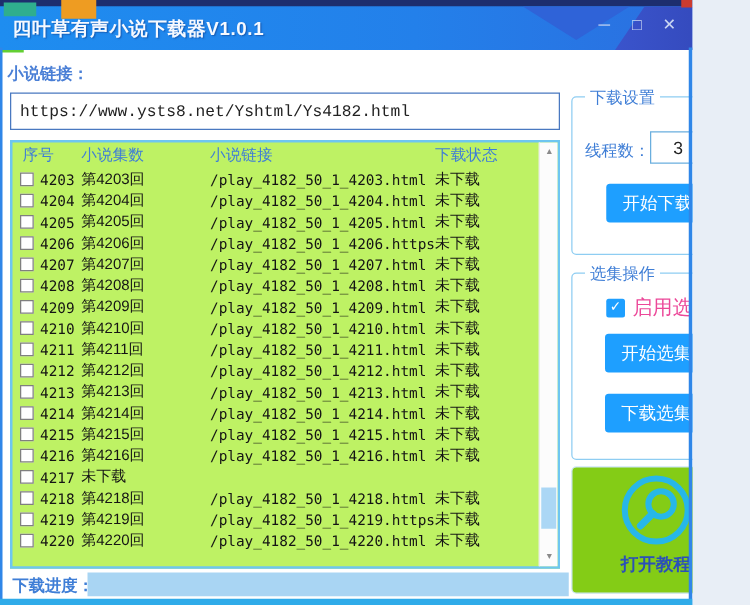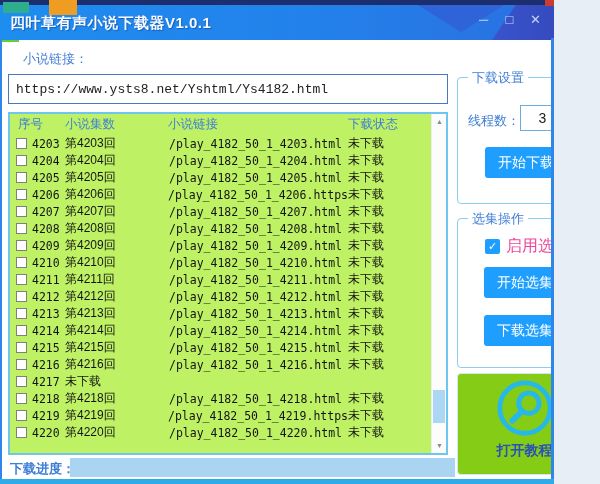--- a/index.html
+++ b/index.html
@@ -24,39 +24,39 @@
   .deco1 { position:absolute; left:3px;  top:2px;  width:26px; height:11px; background:#2fae8e; }
   .deco2 { position:absolute; left:49px; top:0;    width:28px; height:15px; background:#ee9c22; }
   .deco3 { position:absolute; left:0;    top:33px; width:19px; height:9px;  background:#63cf33; z-index:2; }
   .tb-title { position:absolute; left:10px; top:14px; font-size:15px; font-weight:bold; color:#f6f9ff;
               letter-spacing:.5px; text-shadow:1px 1px 1px rgba(15,60,140,.55); white-space:nowrap; }
   .tb-controls { position:absolute; right:10px; top:10px; display:flex; gap:9px; align-items:center;
                  color:#c9d6f2; z-index:3; }
   .tb-btn { width:17px; height:19px; text-align:center; font-size:13px; line-height:19px; cursor:pointer; }
 
   
-  .lbl-link   { position:absolute; left:23px; top:50px; font-size:13px; font-weight:normal; color:#4a7fd6; }
+  .lbl-link   { position:absolute; left:6px; top:50px; font-size:13px; font-weight:bold; color:#4a7fd6; }
   .lbl-status { position:absolute; left:66px; top:45px; font-size:16px; font-weight:bold; color:#2b50b8; }
   .url-input  { position:absolute; left:8px; top:74px; width:440px; height:30px; border:1px solid #4978c0;
                 background:#fff; font-family:Liberation Mono, monospace; font-size:13px; color:#222;
                 padding:0 7px; outline:none; }
 
   
   .table { position:absolute; left:8px; top:112px; width:440px; height:343px; border:2px solid #6ec6f0;
            background:#bef264; }
   .thead { display:flex; height:21px; align-items:center; font-size:12.5px; color:#3f7ed6; }
   .c1 { width:50px;  padding-left:8px; }
   .c2 { width:103px; padding-left:5px; }
   .c3 { width:180px; padding-left:5px; }
   .c4 { flex:1;      padding-left:5px; }
   .tbody { overflow:hidden; height:306px; }
   .trow { display:flex; height:17px; align-items:center; font-size:12px; color:#141414; }
   .trow .c1 { display:flex; align-items:center; gap:5px; padding-left:6px; }
   .row-check { width:11px; height:11px; border:1px solid #7f7f7f; background:#fff; flex:none; cursor:pointer; }
-  .mono { font-family:"DejaVu Sans Mono",monospace; font-size:11.5px;text-align:center; }
+  .mono { font-family:"DejaVu Sans Mono",monospace; font-size:11.5px; }
 
   
   .vscroll { position:absolute; top:0; right:0; bottom:0; width:15px; background:#fcfcfc;
              border-left:1px solid #ececec; }
   .sb-arrow { position:absolute; left:0; width:15px; text-align:center; font-size:7px; color:#8a8a8a; cursor:pointer; }
   .sb-up   { top:4px; }
   .sb-down { bottom:4px; }
   .sb-thumb { position:absolute; top:276px; left:1px; width:12px; height:33px; background:#abd7f5; cursor:pointer; }
 
   

